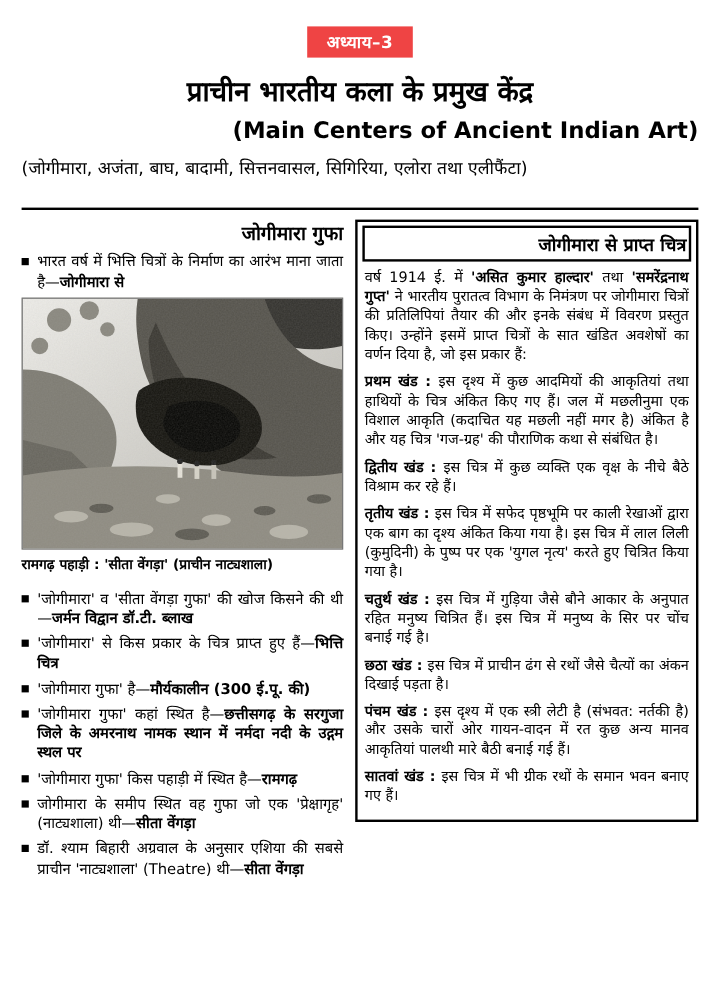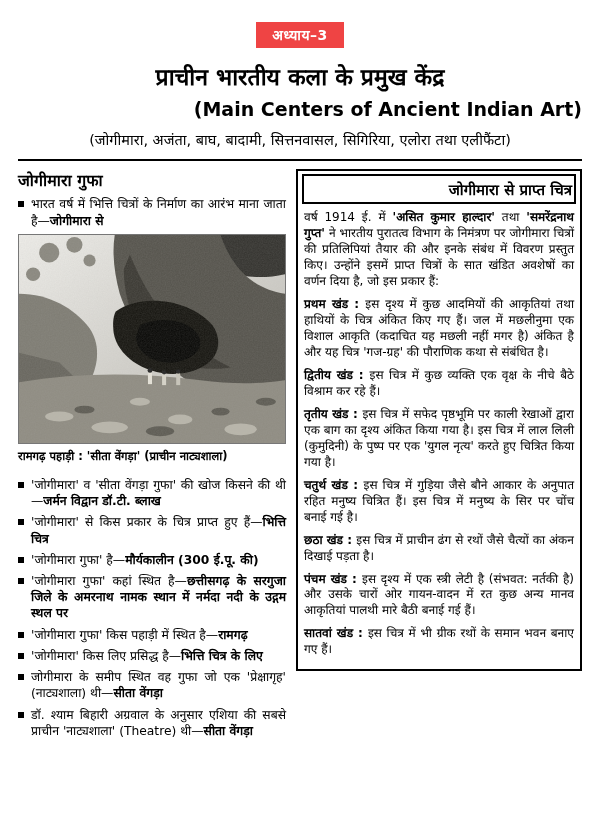--- a/index.html
+++ b/index.html
@@ -35,38 +35,37 @@
     line-height: 1.15;
     margin-bottom: 8px;
   }
   .subtitle {
     text-align: right;
     font-size: 19px;
     font-weight: bold;
     margin-bottom: 9px;
   }
   .locations {
-    text-align: center;
     font-size: 14.5px;
-    margin-bottom: 10px;
+    margin-bottom: 24px;
   }
   .rule {
     border: none;
     border-top: 2px solid #000;
     margin: 2px 0 8px 0;
   }
   .columns {
     display: flex;
     gap: 10px;
     align-items: flex-start;
   }
   .col-left { flex: 0 0 268px; width: 268px; }
   .col-right { flex: 1; }
   .left-heading {
-    text-align: left;
+    text-align: right;
     font-size: 16px;
     font-weight: bold;
     margin-bottom: 5px;
   }
   .qa-list { list-style: none; }
   .qa-list li {
     position: relative;
     padding-left: 13px;
     font-size: 12.3px;
     line-height: 1.32;
@@ -213,23 +212,20 @@
           </li>
 
           <li>
             <span class="sq"></span><span class="q">'जोगीमारा गुफा' कहां स्थित है—</span><span class="a">छत्तीसगढ़ के सरगुजा जिले के अमरनाथ नामक स्थान में नर्मदा नदी के उद्गम स्थल पर</span>
           </li>
 
           <li>
             <span class="sq"></span><span class="q">'जोगीमारा गुफा' किस पहाड़ी में स्थित है—</span><span class="a">रामगढ़</span>
           </li>
 
-          <li>
-            <span class="sq"></span><span class="q">'जोगीमारा' किस लिए प्रसिद्ध है—</span><span class="a">भित्ति चित्र के लिए</span>
-          </li>
 
           <li>
             <span class="sq"></span><span class="q">जोगीमारा के समीप स्थित वह गुफा जो एक 'प्रेक्षागृह' (नाट्यशाला) थी—</span><span class="a">सीता वेंगड़ा</span>
           </li>
 
           <li>
             <span class="sq"></span><span class="q">डॉ. श्याम बिहारी अग्रवाल के अनुसार एशिया की सबसे प्राचीन 'नाट्यशाला' (Theatre) थी—</span><span class="a">सीता वेंगड़ा</span>
           </li>
         </ul>
     </div>

